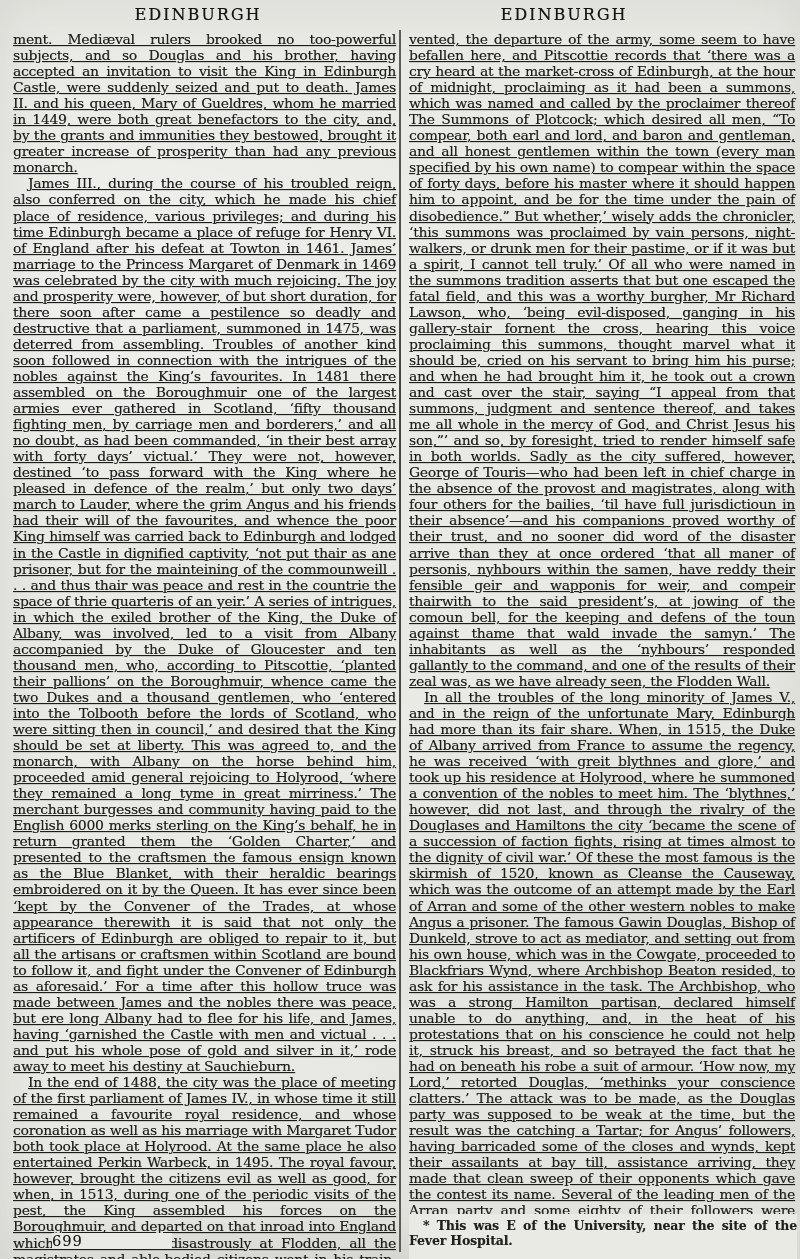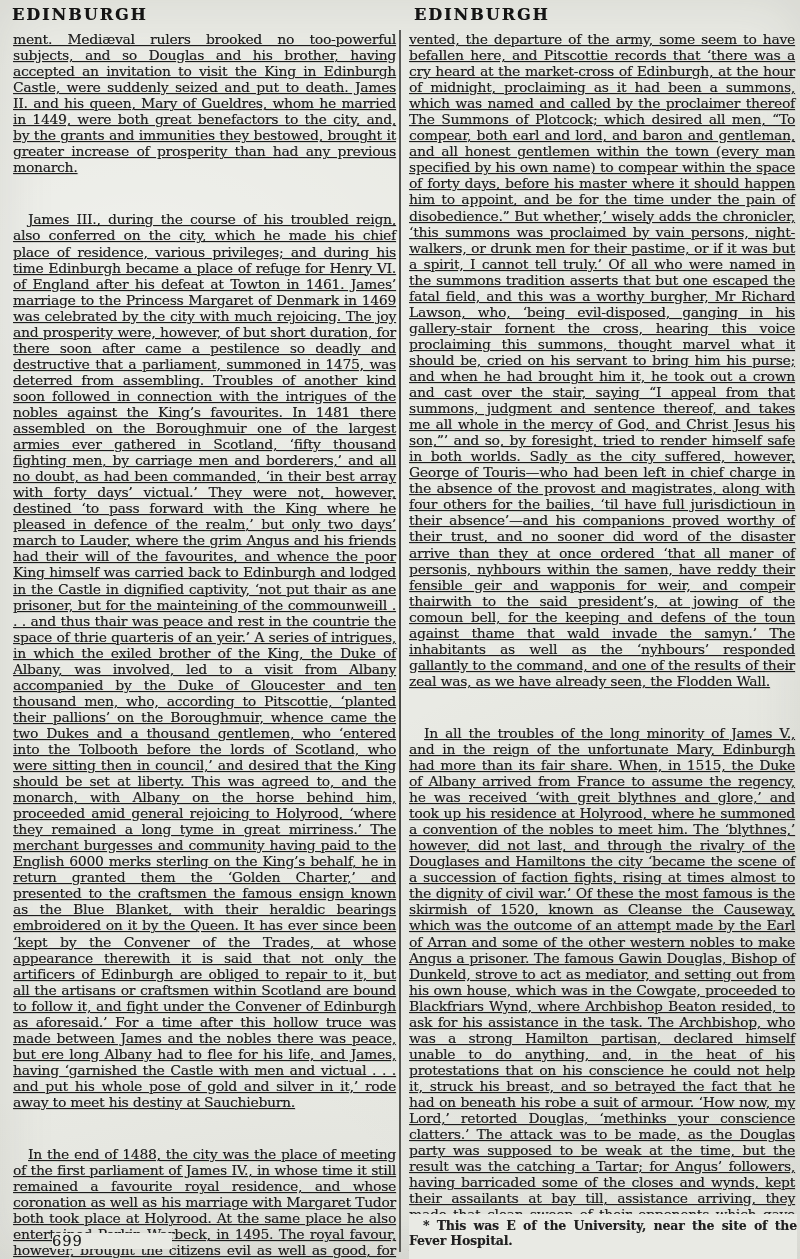--- a/index.html
+++ b/index.html
@@ -18,21 +18,22 @@
       radial-gradient(ellipse 700px 500px at 85% 75%, rgba(125,125,112,0.10), rgba(125,125,112,0) 60%),
       radial-gradient(ellipse 900px 300px at 50% 100%, rgba(110,110,100,0.08), rgba(110,110,100,0) 70%),
       #e9eae4;
     box-shadow: inset 0 0 55px rgba(95,95,82,0.14);
     font-family: "DejaVu Serif", "Liberation Serif", serif;
     color: #1c1c1c;
   }
   .runhead {
     position: absolute;
     top: 5px;
-    font-weight: bold;
+    text-align: center;
+    font-weight: normal;
     font-size: 16px;
     letter-spacing: 2px;
     color: #141414;
     text-shadow: 0.4px 0.4px 0.6px rgba(20,20,20,0.55);
   }
   .runhead.left  { left: 12px;  width: 372px; }
   .runhead.right { left: 414px; width: 300px; }
   .divider {
     position: absolute;
     left: 399px;
@@ -48,21 +49,21 @@
     text-align: justify;
     font-size: 13.8px;
     line-height: 16.05px;
     letter-spacing: -0.2px;
     word-spacing: 0.1px;
     text-shadow: 0.35px 0.35px 0.45px rgba(28,28,28,0.45);
   }
   .col.left  { left: 13px;  width: 383px; }
   .col.right { left: 409px; width: 386px; }
   .col p { margin: 0; padding: 0; text-decoration: underline; }
-  .col p.ind { text-indent: 15px; margin-top: 36px; }
+  .col p.ind { text-indent: 15px; }
   .pagenum {
     position: absolute;
     left: 52px;
     top: 1233px;
     width: 120px;
     font-size: 14.5px;
     letter-spacing: 1px;
     background: #e9eae4;
     text-shadow: 0.35px 0.35px 0.45px rgba(28,28,28,0.45);
   }

